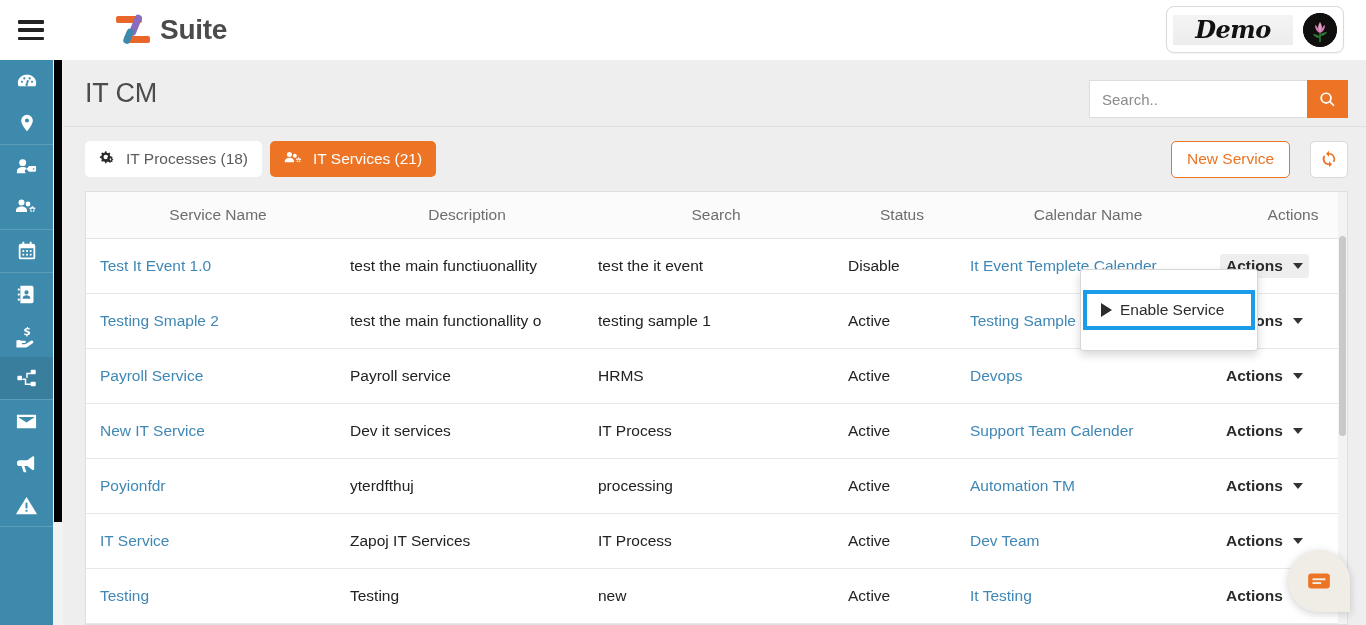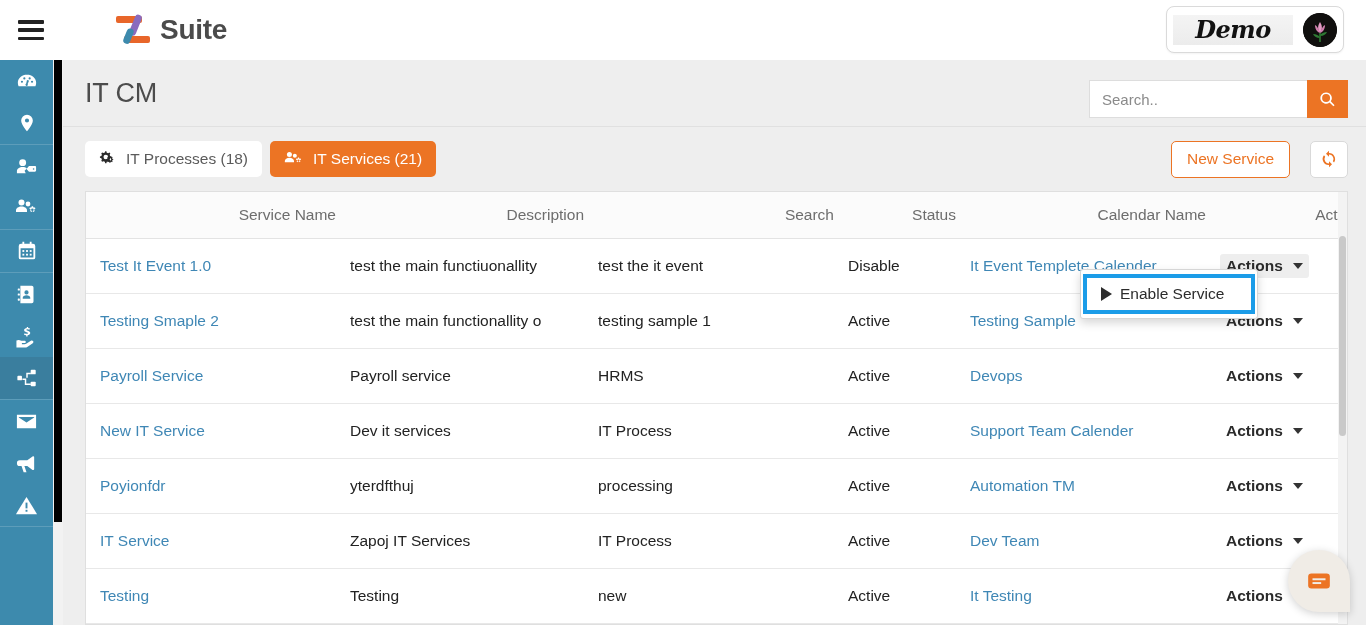--- a/index.html
+++ b/index.html
@@ -134,21 +134,21 @@
   }
 
   
   .table-card {
     margin: 0 18px 0 22px;
     background:#fff; border: 1px solid #dfdfdf;
     height: 434px; position: relative; overflow: hidden;
   }
   table { width: 100%; border-collapse: collapse; table-layout: fixed; }
   thead th {
-    text-align: right; font-weight: 400; font-size: 15.5px; color:#6d6d6d;
+    text-align: center; font-weight: 400; font-size: 15.5px; color:#6d6d6d;
     padding: 14px 0 14px 14px; background:#fbfbfb;
     border-bottom: 1px solid #e3e3e3;
   }
   tbody td {
     font-size: 15.5px; color:#222; padding: 15px 0 15px 14px;
     border-bottom: 1px solid #e8e8e8;
     white-space: nowrap; overflow: hidden; text-overflow: clip;
   }
   td.link a, .cell-link { color:#3f87b5; text-decoration: none; cursor:pointer; }
   .col-name { width: 250px; }
@@ -177,21 +177,21 @@
     left: 1017px; top: 209px;
     width: 178px; background:#fff;
     border: 1px solid #d6d6d6; border-radius: 3px;
     box-shadow: 0 4px 10px rgba(0,0,0,.16);
     padding: 8px 0; z-index: 30;
   }
   .dropdown-item {
     display:flex; align-items:center; gap: 8px;
     padding: 7px 14px; font-size: 15.5px; color:#2c2c2c;
     cursor:pointer;
-    margin: 0 6px;
+    margin: 16px 6px;
   }
   .dropdown-item.highlighted {
     outline: 4px solid #1b9ce8;
     background: #fff;
   }
   .play-tri {
     width:0; height:0; border-top: 7px solid transparent;
     border-bottom: 7px solid transparent; border-left: 11px solid #2c2c2c;
   }
 

